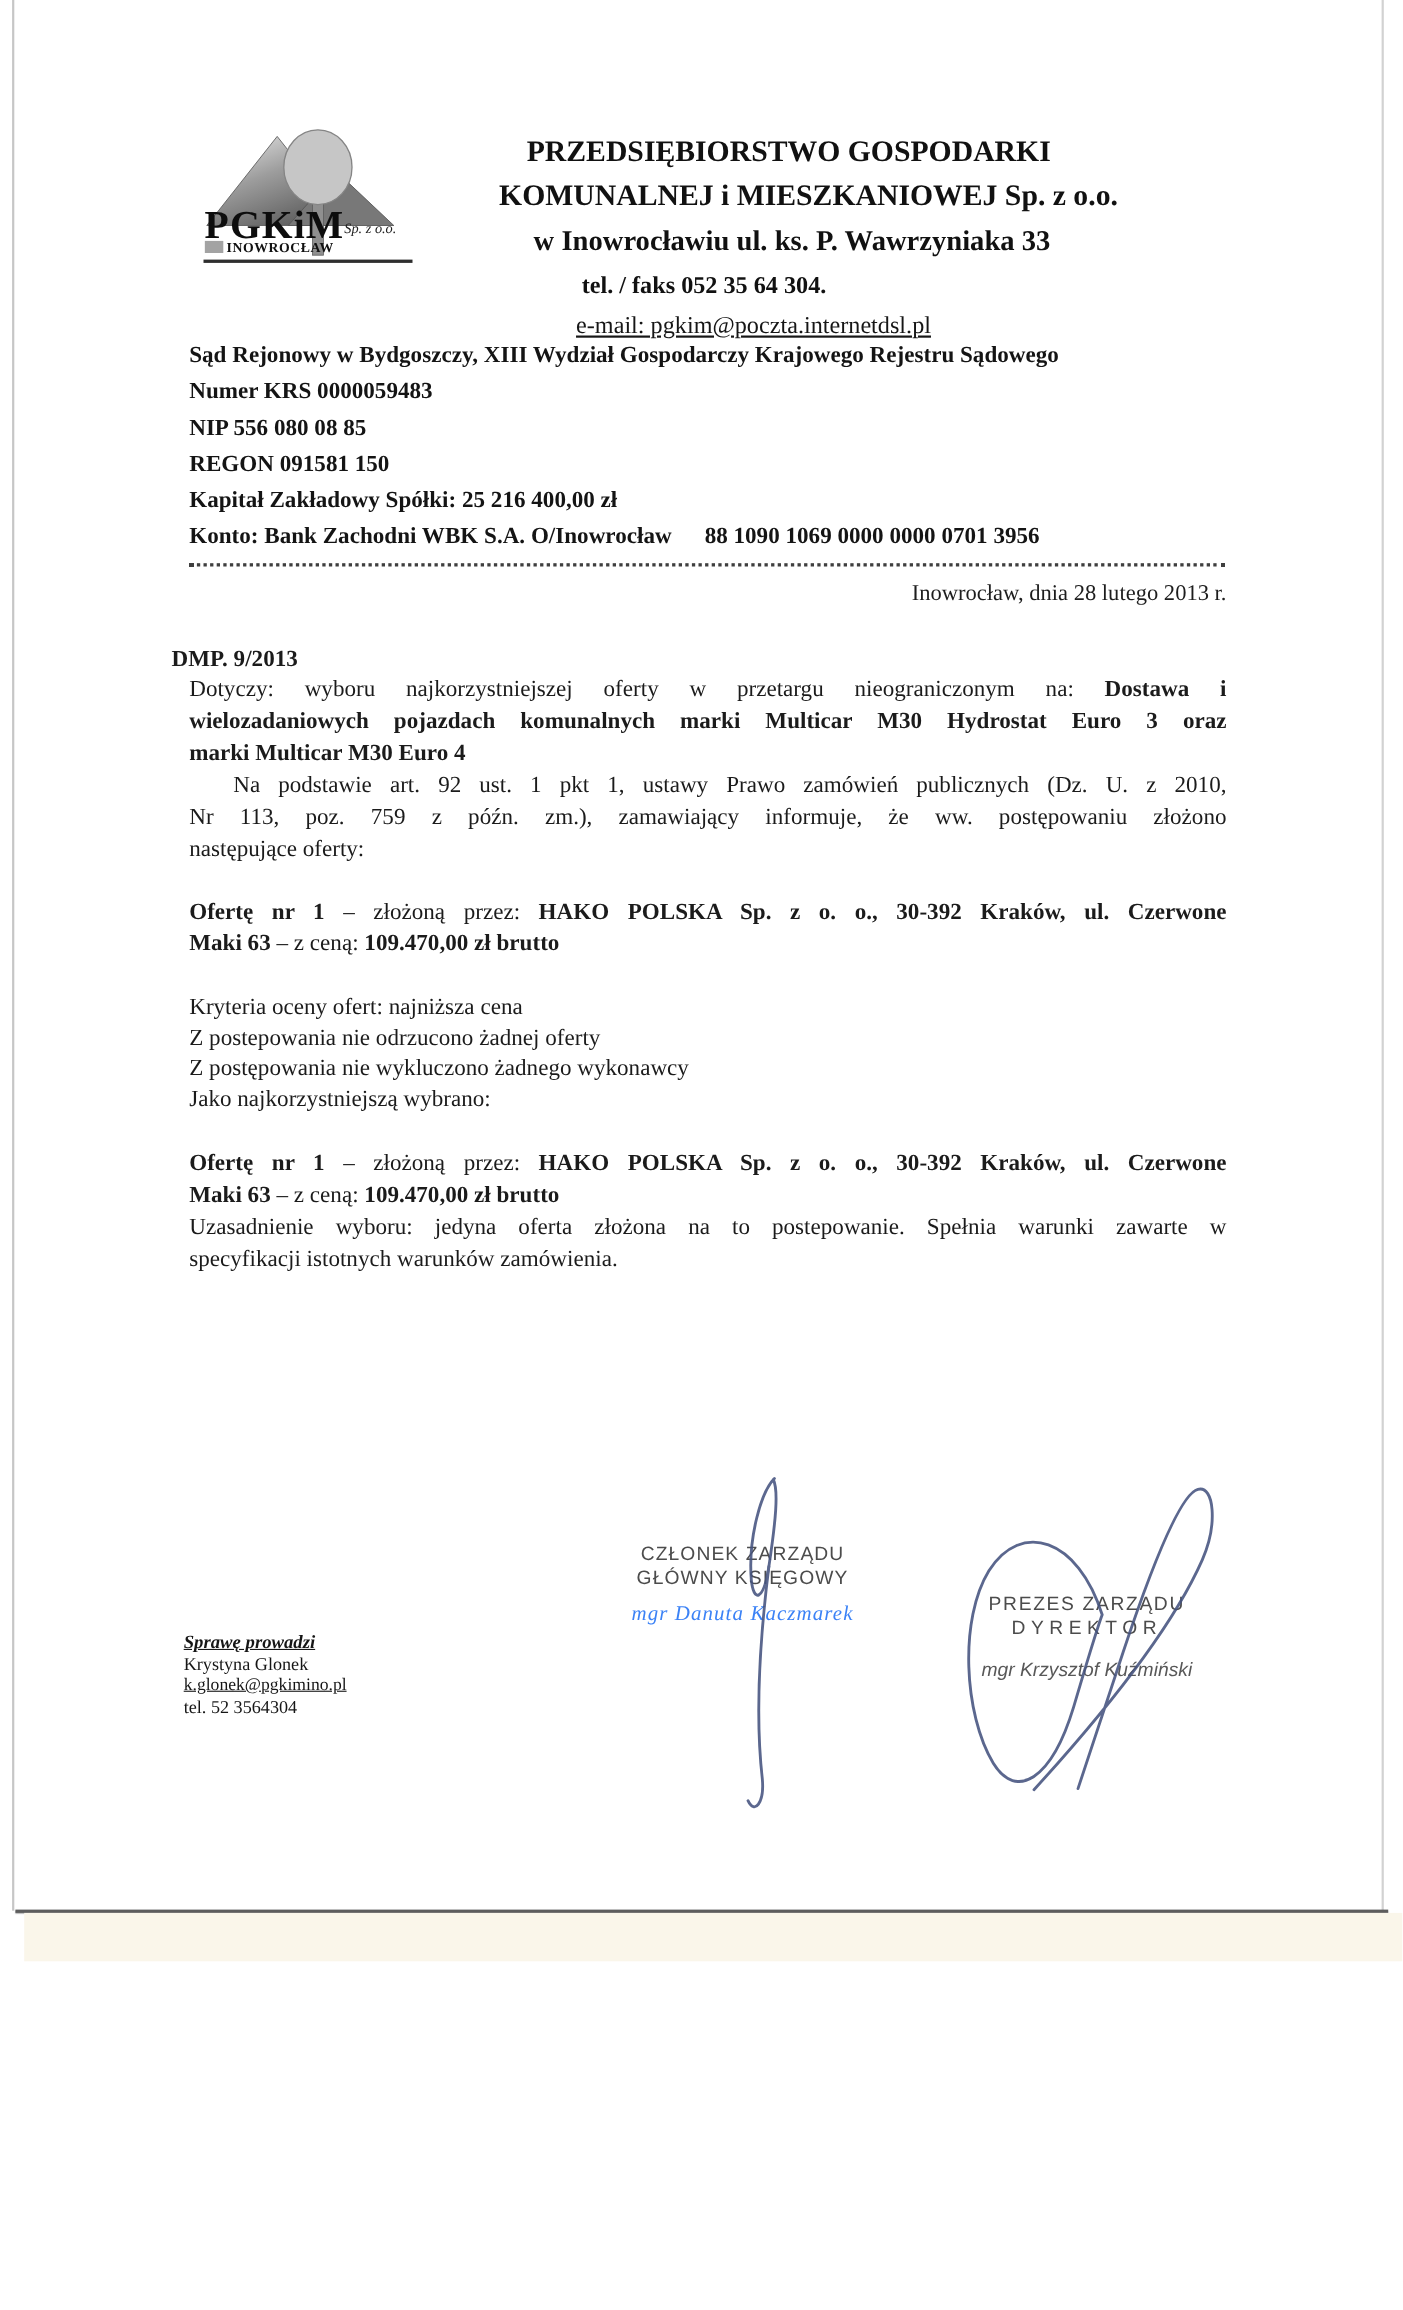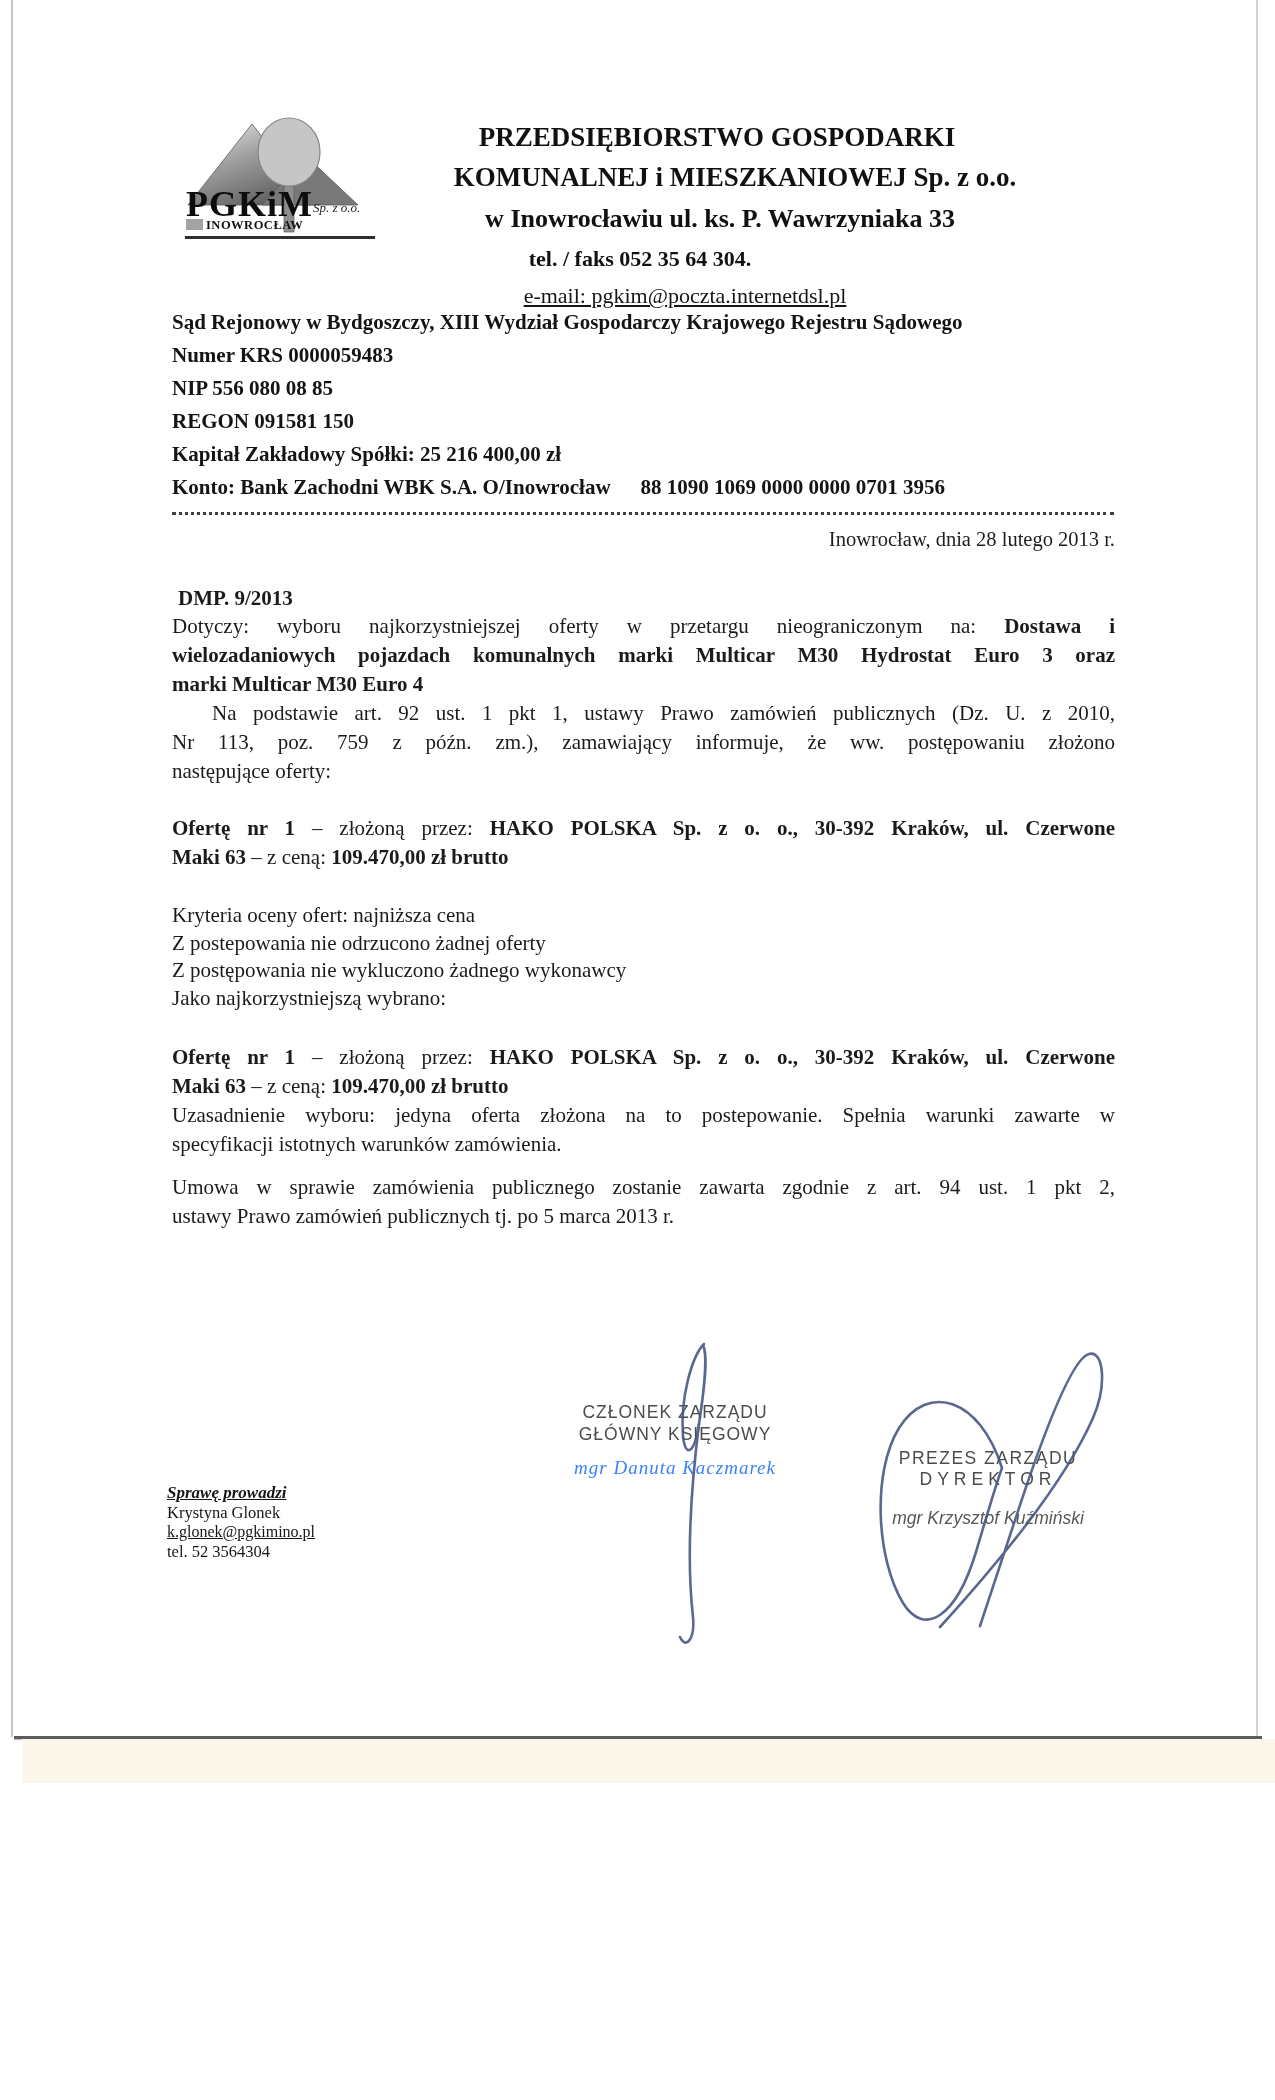--- a/index.html
+++ b/index.html
@@ -15,21 +15,21 @@
   .h1{font-size:27px;}
   .h2{font-size:27px;}
   .h3{font-size:26px;}
   .hphone{font-size:22px;}
   .hemail{font-size:22px;font-weight:normal;text-decoration:underline;color:#161616;}
   
   .registry{left:172px;top:306px;width:1010px;font-weight:bold;font-size:21px;line-height:33px;color:#141414;white-space:nowrap;}
   .acct{margin-left:30px;}
   .dotted{left:172px;top:512px;width:942px;border-top:3px dotted #3f3f3f;height:0;}
   .dateline{top:528px;right:160px;font-size:20.5px;color:#1d1d1d;white-space:nowrap;}
-  .refnum{left:178px;top:586px;font-size:21px;font-weight:bold;}
+  .refnum{left:156px;top:586px;font-size:21px;font-weight:bold;}
   
   .body-col{left:172px;top:612px;width:943px;font-size:21px;line-height:29px;}
   .ln{min-height:29px;}
   .jline{text-align:justify;text-align-last:justify;}
   .indent{padding-left:40px;}
   .b{font-weight:bold;}
   .mt28{margin-top:28px;}
   .mt30{margin-top:30px;}
   .mt31{margin-top:31px;}
   .mt14{margin-top:14px;}
@@ -127,24 +127,20 @@
   <div class="para mt31">
     <div class="ln jline"><b>Ofertę nr 1</b><span> – złożoną przez: </span><b>HAKO POLSKA Sp. z o. o., 30-392 Kraków, ul. Czerwone</b></div>
     <div class="ln"><b>Maki 63</b><span> – z ceną: </span><b>109.470,00 zł brutto</b></div>
   </div>
 
   <div class="para">
     <div class="ln jline">Uzasadnienie wyboru: jedyna oferta złożona na to postepowanie. Spełnia warunki zawarte w</div>
     <div class="ln">specyfikacji istotnych warunków zamówienia.</div>
   </div>
 
-  <div class="para mt14">
-    <div class="ln jline">Umowa w sprawie zamówienia publicznego zostanie zawarta zgodnie z art. 94 ust. 1 pkt 2,</div>
-    <div class="ln">ustawy Prawo zamówień publicznych tj. po 5 marca 2013 r.</div>
-  </div>
 </div>
 
 <div class="abs stamp stamp-left">
   <div>CZŁONEK ZARZĄDU</div>
   <div>GŁÓWNY KSIĘGOWY</div>
 </div>
 <div class="abs name-left">mgr Danuta Kaczmarek</div>
 
 <div class="abs stamp stamp-right">
   <div>PREZES ZARZĄDU</div>

